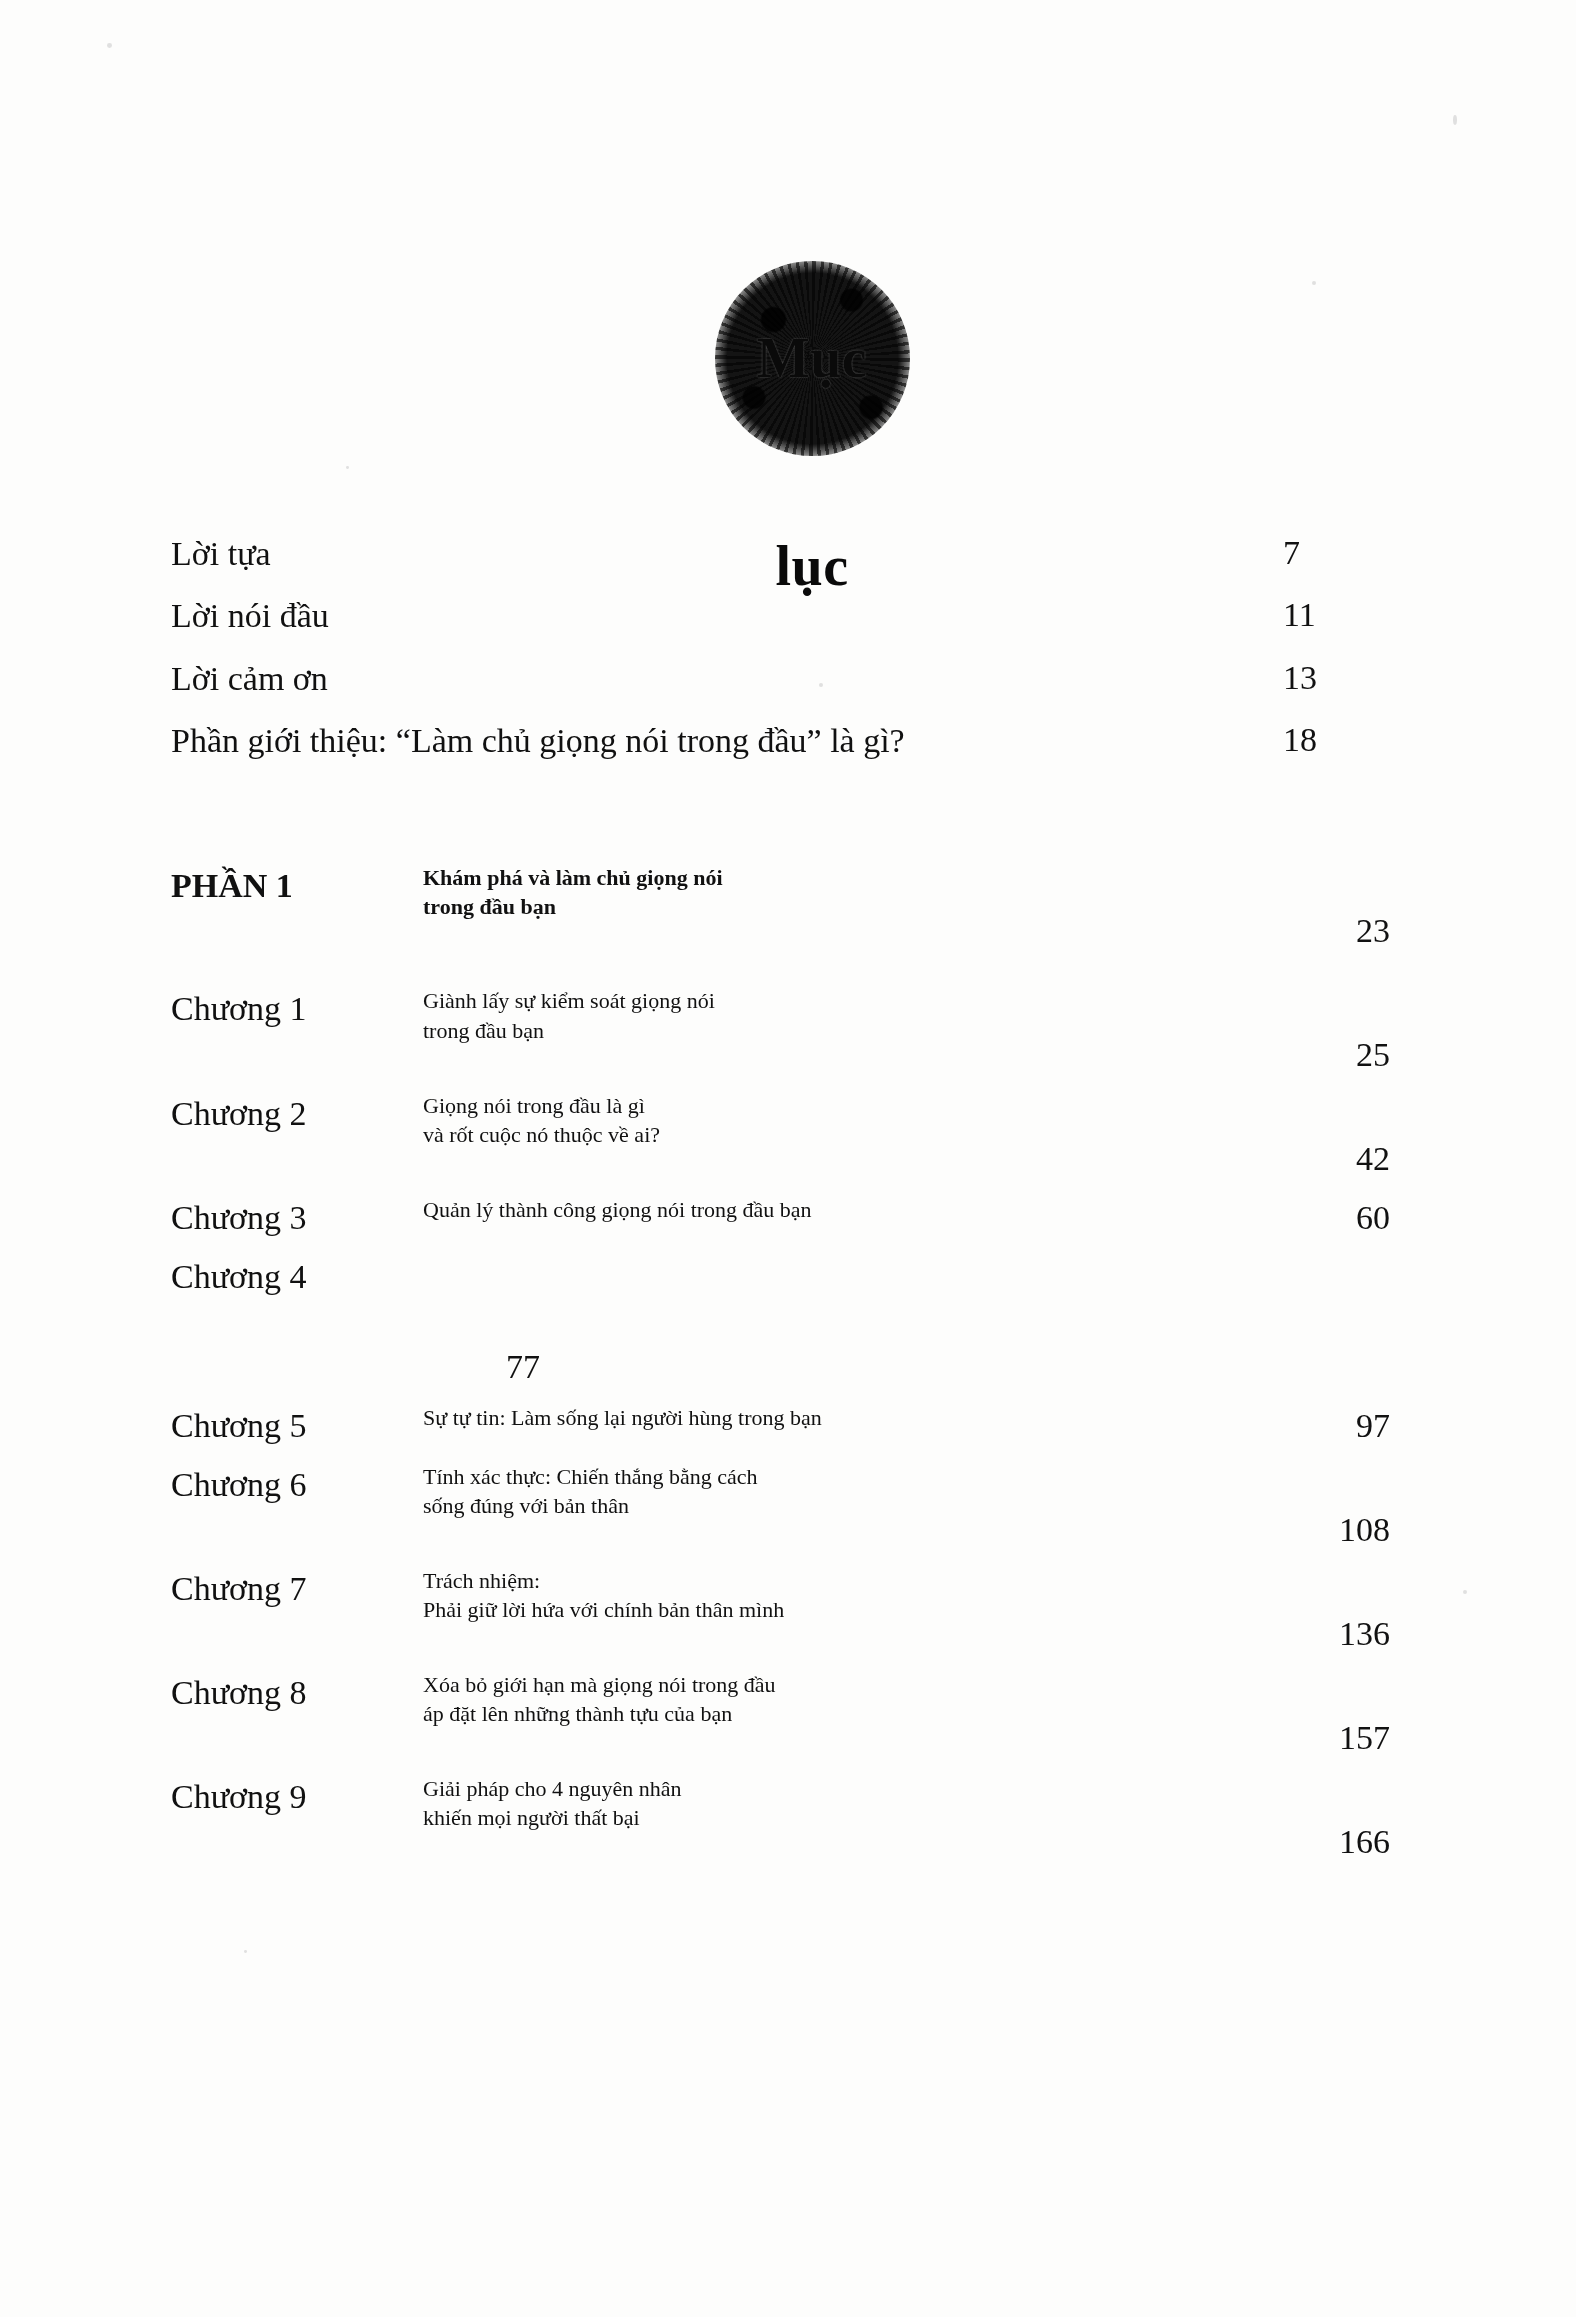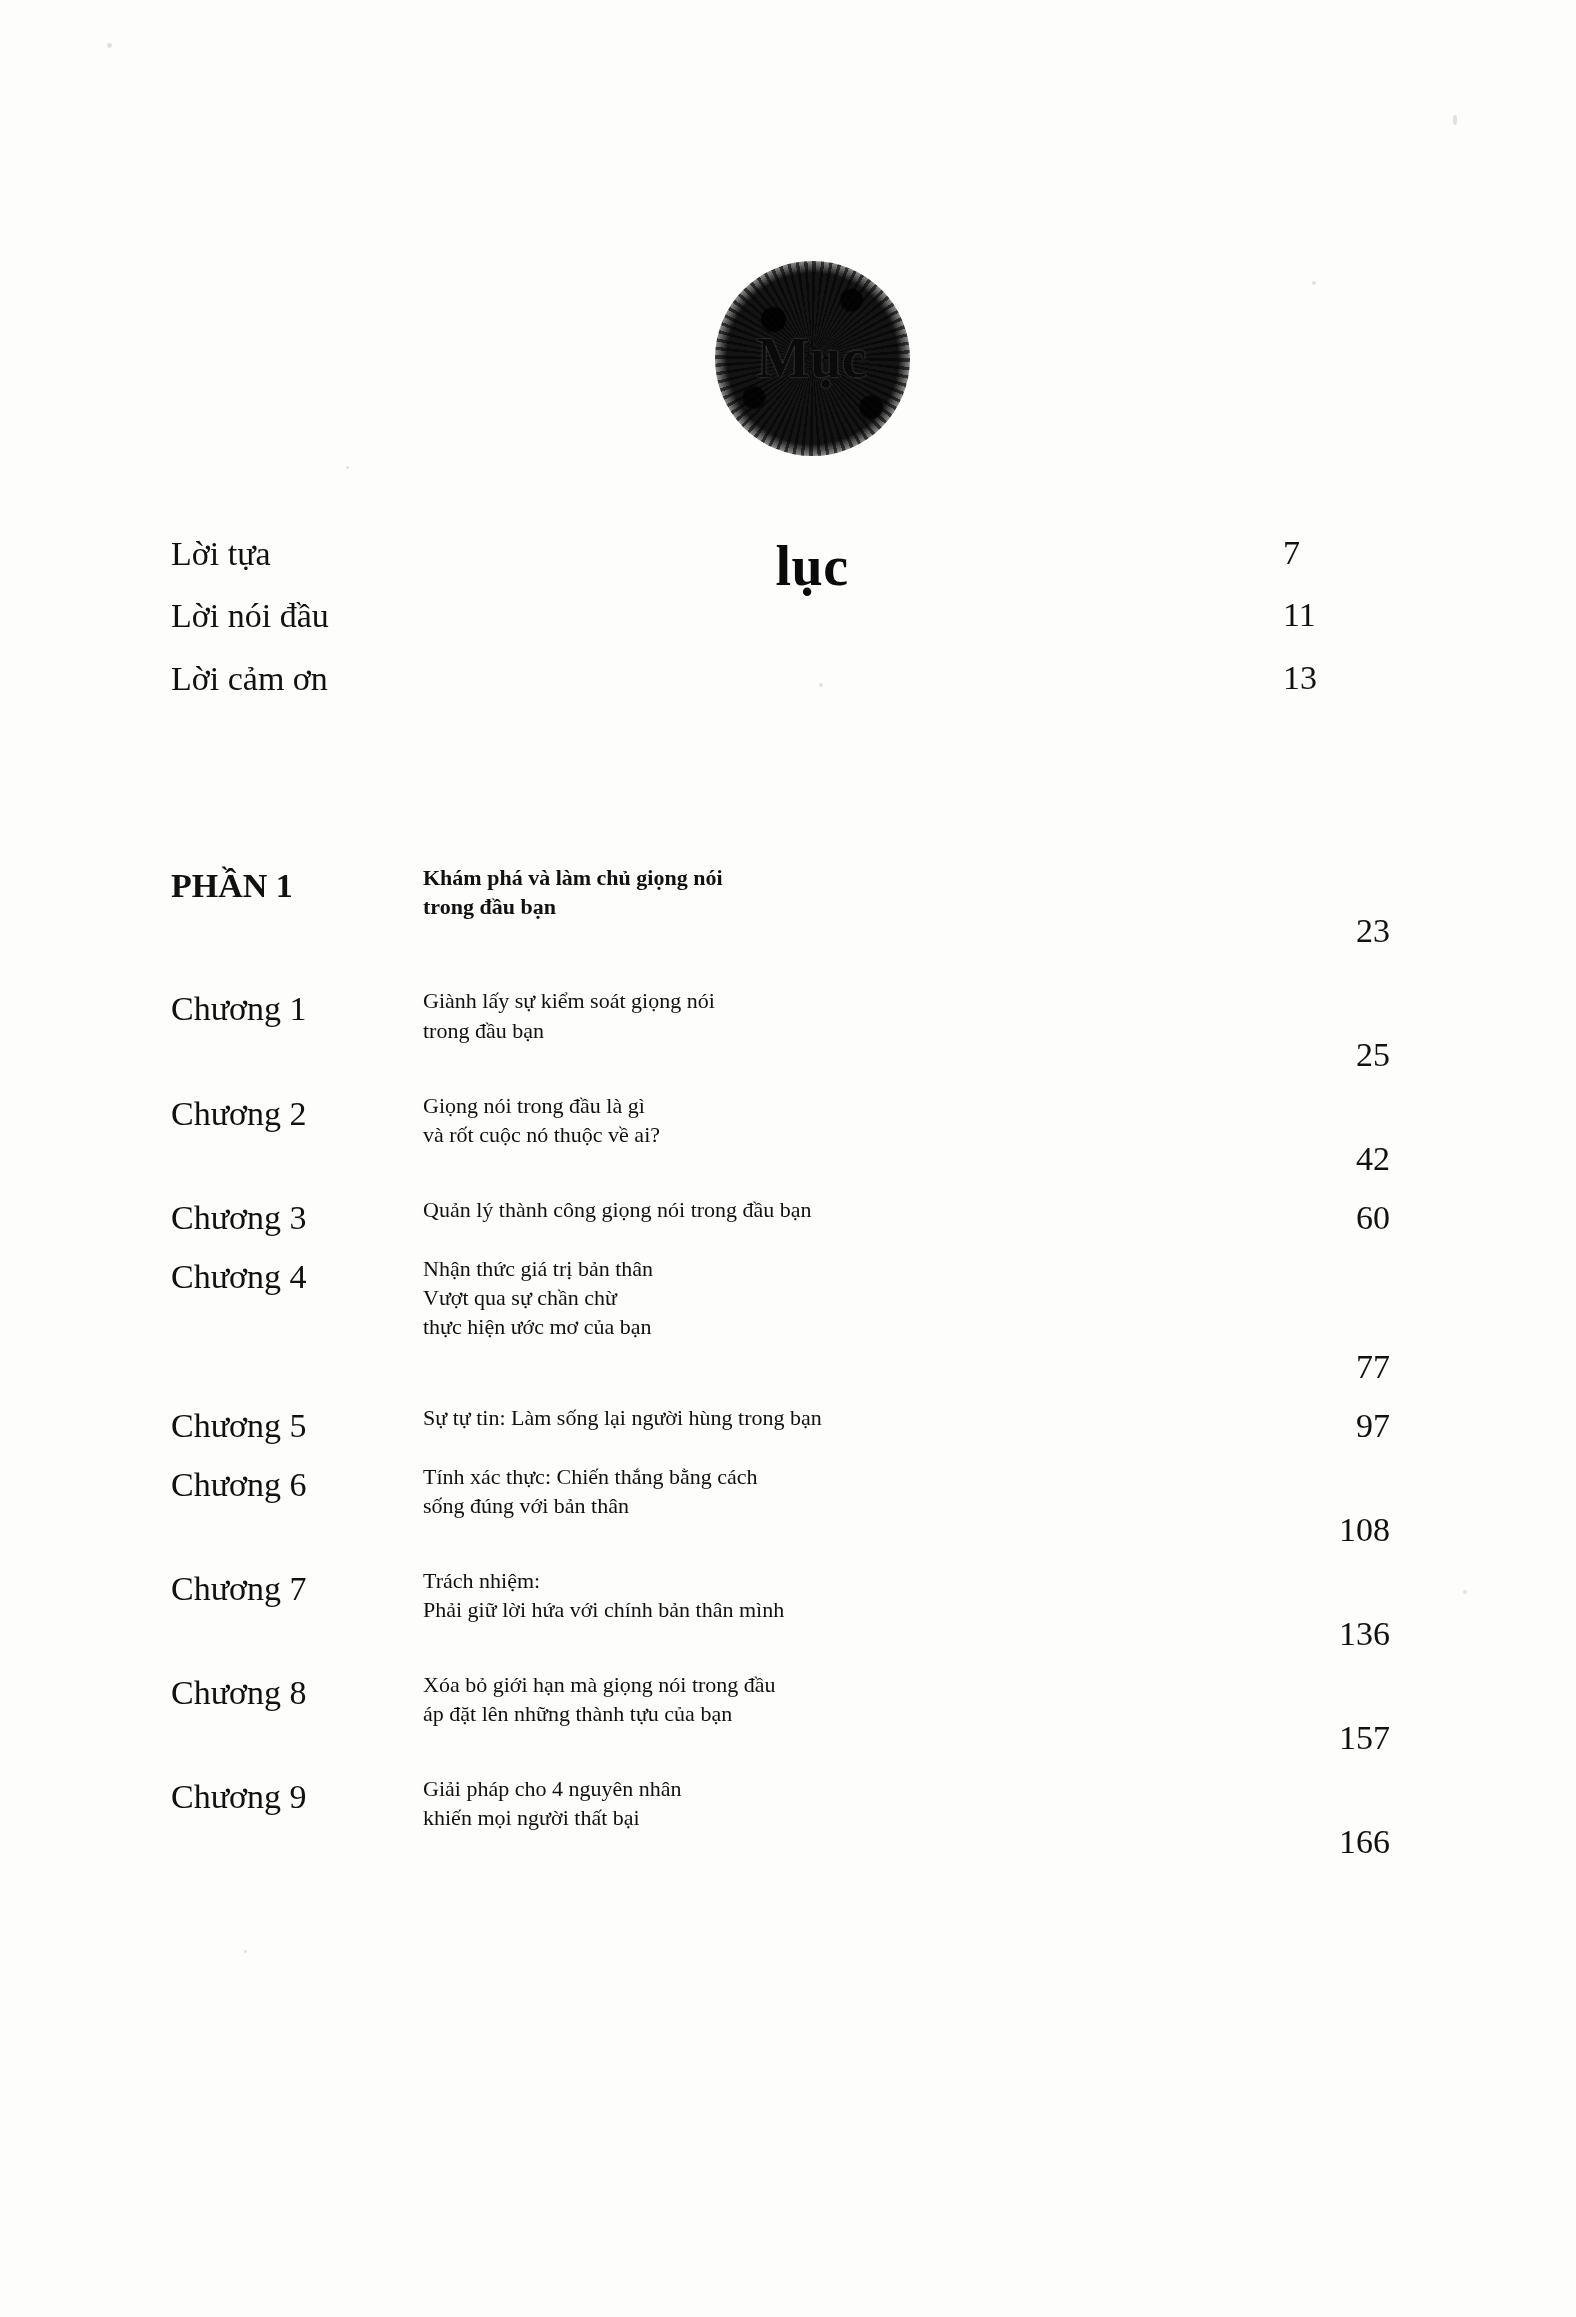--- a/index.html
+++ b/index.html
@@ -171,20 +171,24 @@
     <div class="front-row">
       <span class="front-label">Lời nói đầu</span>
       <span class="front-page">11</span>
     </div>
 
     <div class="front-row">
       <span class="front-label">Lời cảm ơn</span>
       <span class="front-page">13</span>
     </div>
 
+    <div class="front-row">
+      <span class="front-label">Phần giới thiệu: “Làm chủ giọng nói trong đầu” là gì?</span>
+      <span class="front-page">18</span>
+    </div>
 
   </div>
 
   <div class="toc">
 
     <div class="entry part">
       <div class="col-left">PHẦN 1</div>
       <div class="col-mid">
         <span class="ln">Khám phá và làm chủ giọng nói</span>
         <span class="ln">trong đầu bạn</span>
@@ -224,25 +228,20 @@
       <div class="col-mid">
         <span class="ln">Quản lý thành công giọng nói trong đầu bạn</span>
       </div>
       <div class="col-right">
         <span>60</span>
       </div>
     </div>
 
     <div class="entry">
       <div class="col-left">Chương 4</div>
-      <div class="col-mid">
-        <span class="ln">Nhận thức giá trị bản thân</span>
-        <span class="ln">Vượt qua sự chần chừ</span>
-        <span class="ln">thực hiện ước mơ của bạn</span>
-      </div>
       <div class="col-right">
         <span class="pad">0</span>
         <span class="pad">0</span>
         <span>77</span>
       </div>
     </div>
 
     <div class="entry">
       <div class="col-left">Chương 5</div>
       <div class="col-mid">

